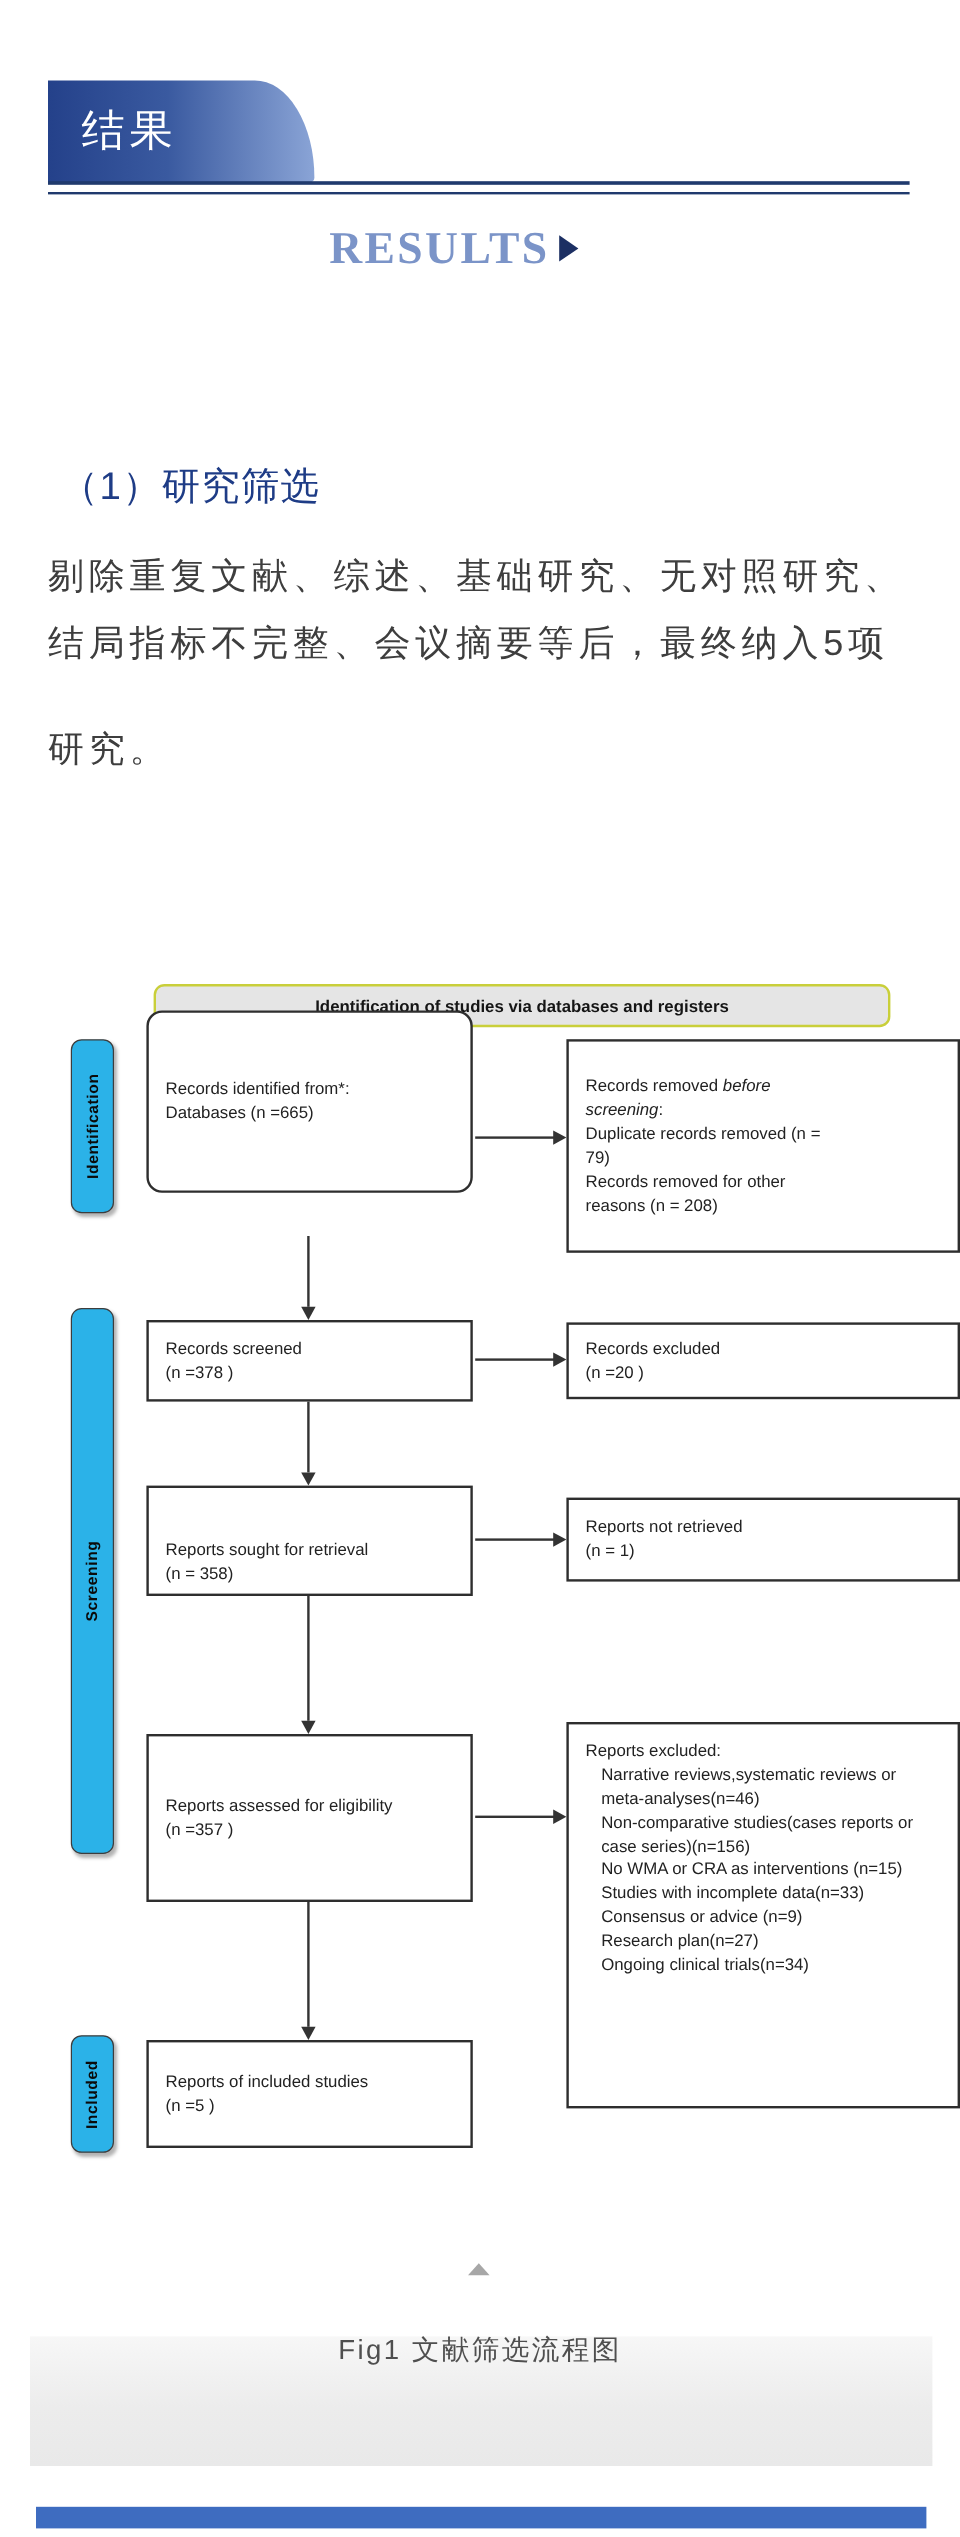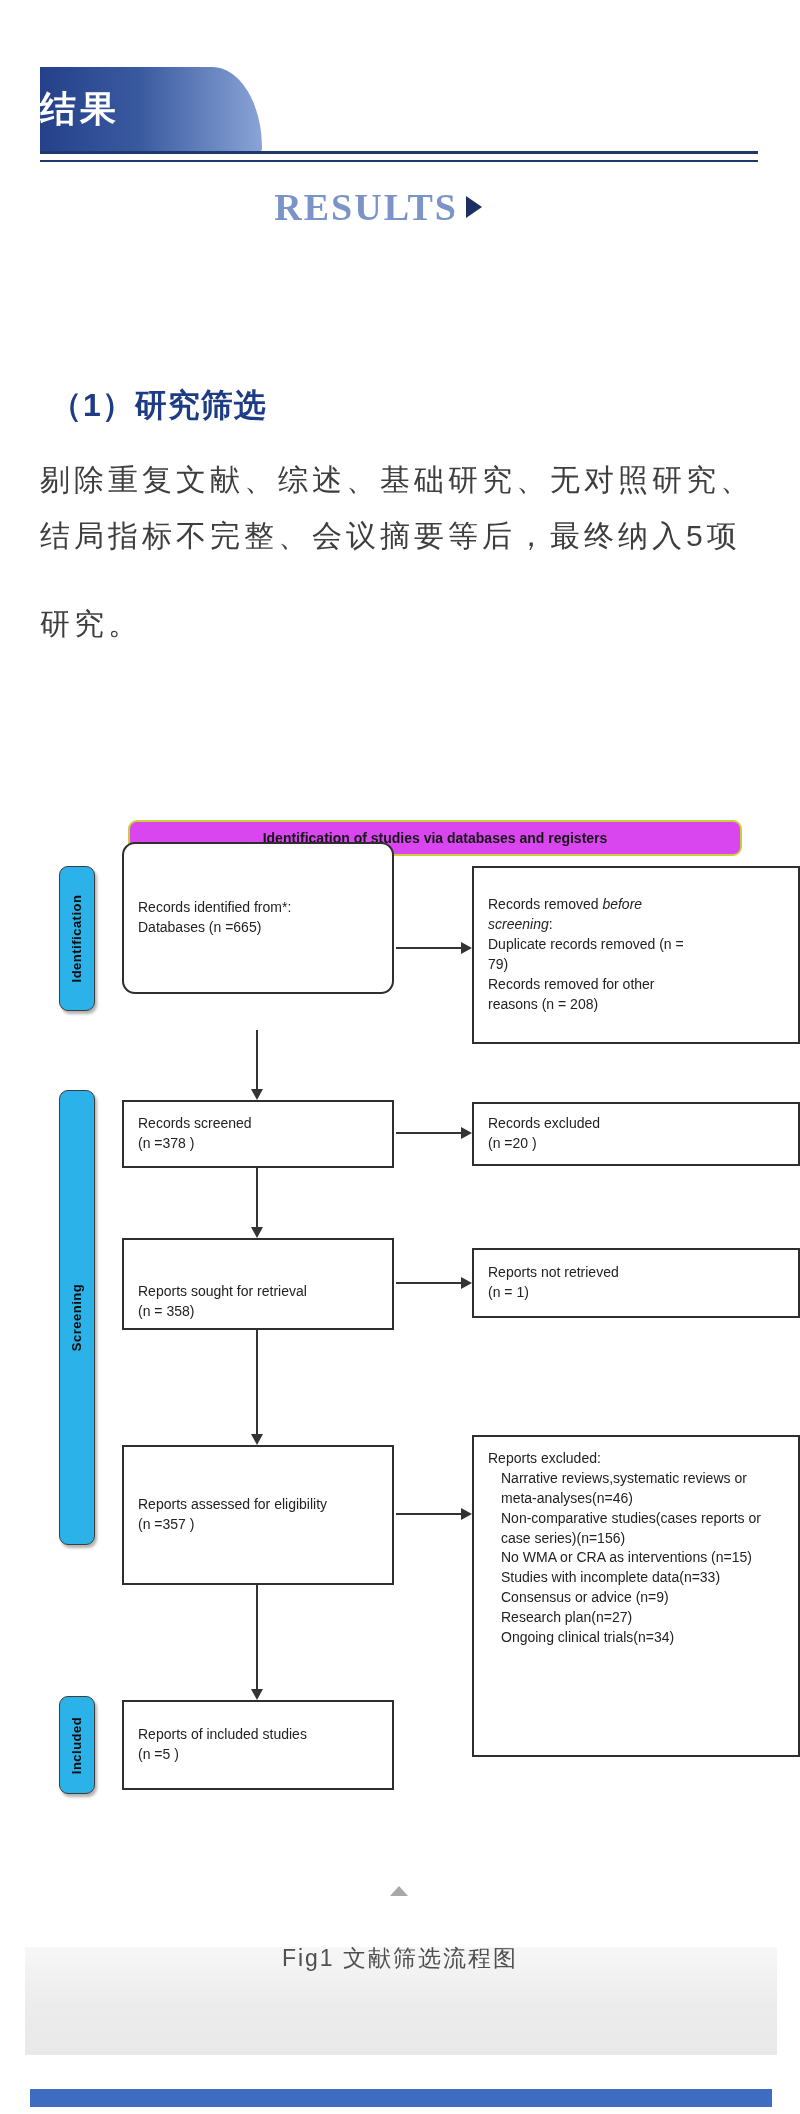--- a/index.html
+++ b/index.html
@@ -8,40 +8,40 @@
     background:#ffffff; font-family:"Liberation Sans", sans-serif; overflow:hidden;
   }
 
   
   .banner {
     position:absolute; left:40px; top:67px; width:222px; height:85px;
     background:linear-gradient(90deg,#24418a 0%, #3a5aa0 45%, #8aa4d6 100%);
     border-top-right-radius:52px 85px; border-bottom-right-radius:4px;
     display:flex; align-items:center;
   }
-  .banner-title { color:#ffffff; font-size:36px; font-weight:bold; letter-spacing:4px; }
+  .banner-title { color:#ffffff; font-size:36px; font-weight:normal; margin-left:28px; letter-spacing:4px; }
   .rule-thick { position:absolute; left:40px; top:151px; width:718px; height:3px; background:#203a6d; }
   .rule-thin  { position:absolute; left:40px; top:160px; width:718px; height:2px; background:#203a6d; }
 
   .results-row { position:absolute; left:40px; top:188px; width:442px; display:flex; justify-content:flex-end; align-items:center; gap:8px; }
   .results-title {
     font-family:"Liberation Serif", serif; font-weight:bold; font-size:38px;
     color:#7b94c8; letter-spacing:2px; line-height:1;
   }
   .results-arrow { width:0; height:0; border-left:16px solid #1c2f63; border-top:11px solid transparent; border-bottom:11px solid transparent; }
 
   
-  .section-heading { position:absolute; left:50px; top:384px; font-size:32px; font-weight:bold; color:#1e3c86; letter-spacing:1px; }
+  .section-heading { position:absolute; left:50px; top:384px; font-size:32px; font-weight:normal; color:#1e3c86; letter-spacing:1px; }
   .para-line { position:absolute; left:40px; width:724px; font-size:30px; color:#3e3e3e; letter-spacing:4px; white-space:nowrap; }
   .para-1 { top:460px; } .para-2 { top:516px; } .para-3 { top:604px; }
 
   
   .flow-header {
     position:absolute; left:128px; top:820px; width:614px; height:36px;
-    background:#d946ef; border:2px solid #c9cf3a; border-radius:9px; box-sizing:border-box;
+    background:#e5e5e5; border:2px solid #c9cf3a; border-radius:9px; box-sizing:border-box;
     display:flex; align-items:center; justify-content:center;
     font-weight:bold; font-size:14px; color:#151515;
   }
   .flow-tab {
     position:absolute; left:59px; width:36px; background:#2bb2e8;
     border:1px solid #3d3d3d; border-radius:9px; box-sizing:border-box;
     box-shadow:2px 3px 3px rgba(0,0,0,0.3);
     display:flex; align-items:center; justify-content:center;
   }
   .flow-tab span { transform:rotate(-90deg); font-weight:bold; font-size:13px; color:#0b0b0b; white-space:nowrap; letter-spacing:0.5px; }

